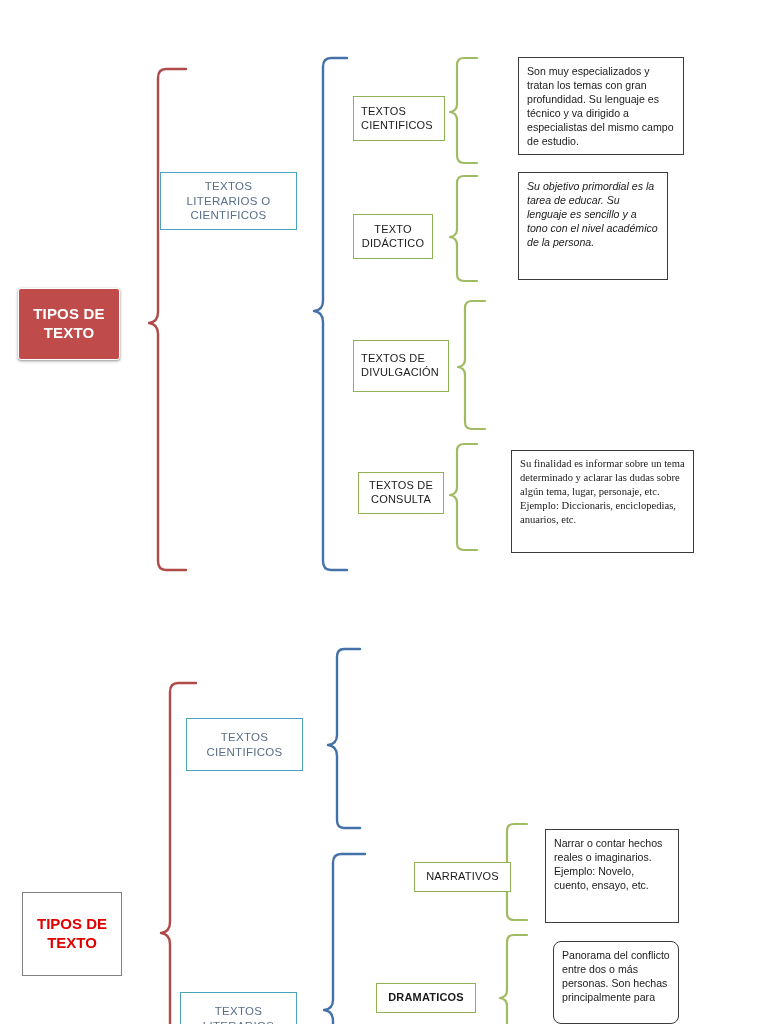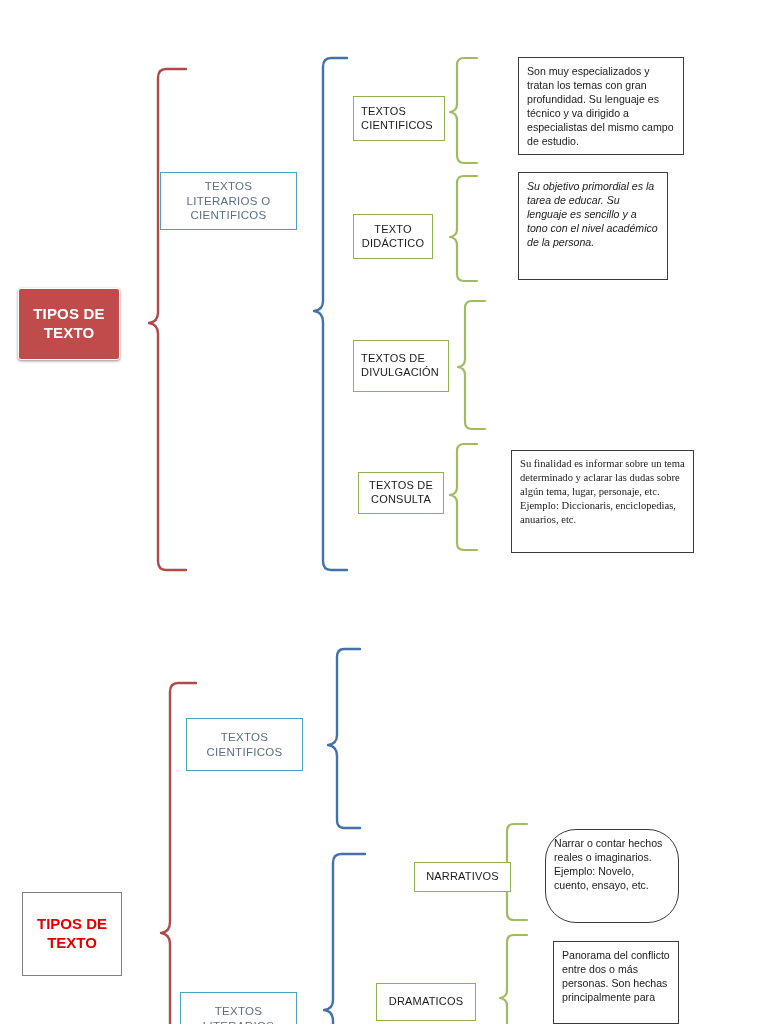--- a/index.html
+++ b/index.html
@@ -102,20 +102,20 @@
   </div>
 
   <div class="node cat-box" style="left:180px;top:992px;width:117px;height:53px;flex-direction:column;">
     <span>TEXTOS</span>
     <span>LITERARIOS</span>
   </div>
 
   <div class="node leaf-box" style="left:376px;top:862px;width:97px;height:30px;margin-left:38px;">
     <span>NARRATIVOS</span>
   </div>
-  <div class="desc-box" style="left:545px;top:829px;width:134px;height:94px;border-radius:31px;">Narrar o contar hechos reales o imaginarios. Ejemplo: Novelo, cuento, ensayo, etc.</div>
+  <div class="desc-box" style="left:545px;top:829px;width:134px;height:94px;">Narrar o contar hechos reales o imaginarios. Ejemplo: Novelo, cuento, ensayo, etc.</div>
 
-  <div class="node leaf-box" style="left:376px;top:983px;width:100px;height:38px;">
+  <div class="node leaf-box" style="left:376px;top:983px;width:100px;height:30px;font-weight:bold;">
     <span>DRAMATICOS</span>
   </div>
-  <div class="desc-box" style="left:553px;top:941px;width:126px;height:83px;">Panorama del conflicto entre dos o más personas. Son hechas principalmente para</div>
+  <div class="desc-box" style="left:553px;top:941px;width:126px;height:83px;border-radius:8px;">Panorama del conflicto entre dos o más personas. Son hechas principalmente para</div>
 
 </div>
 
 </body></html>

